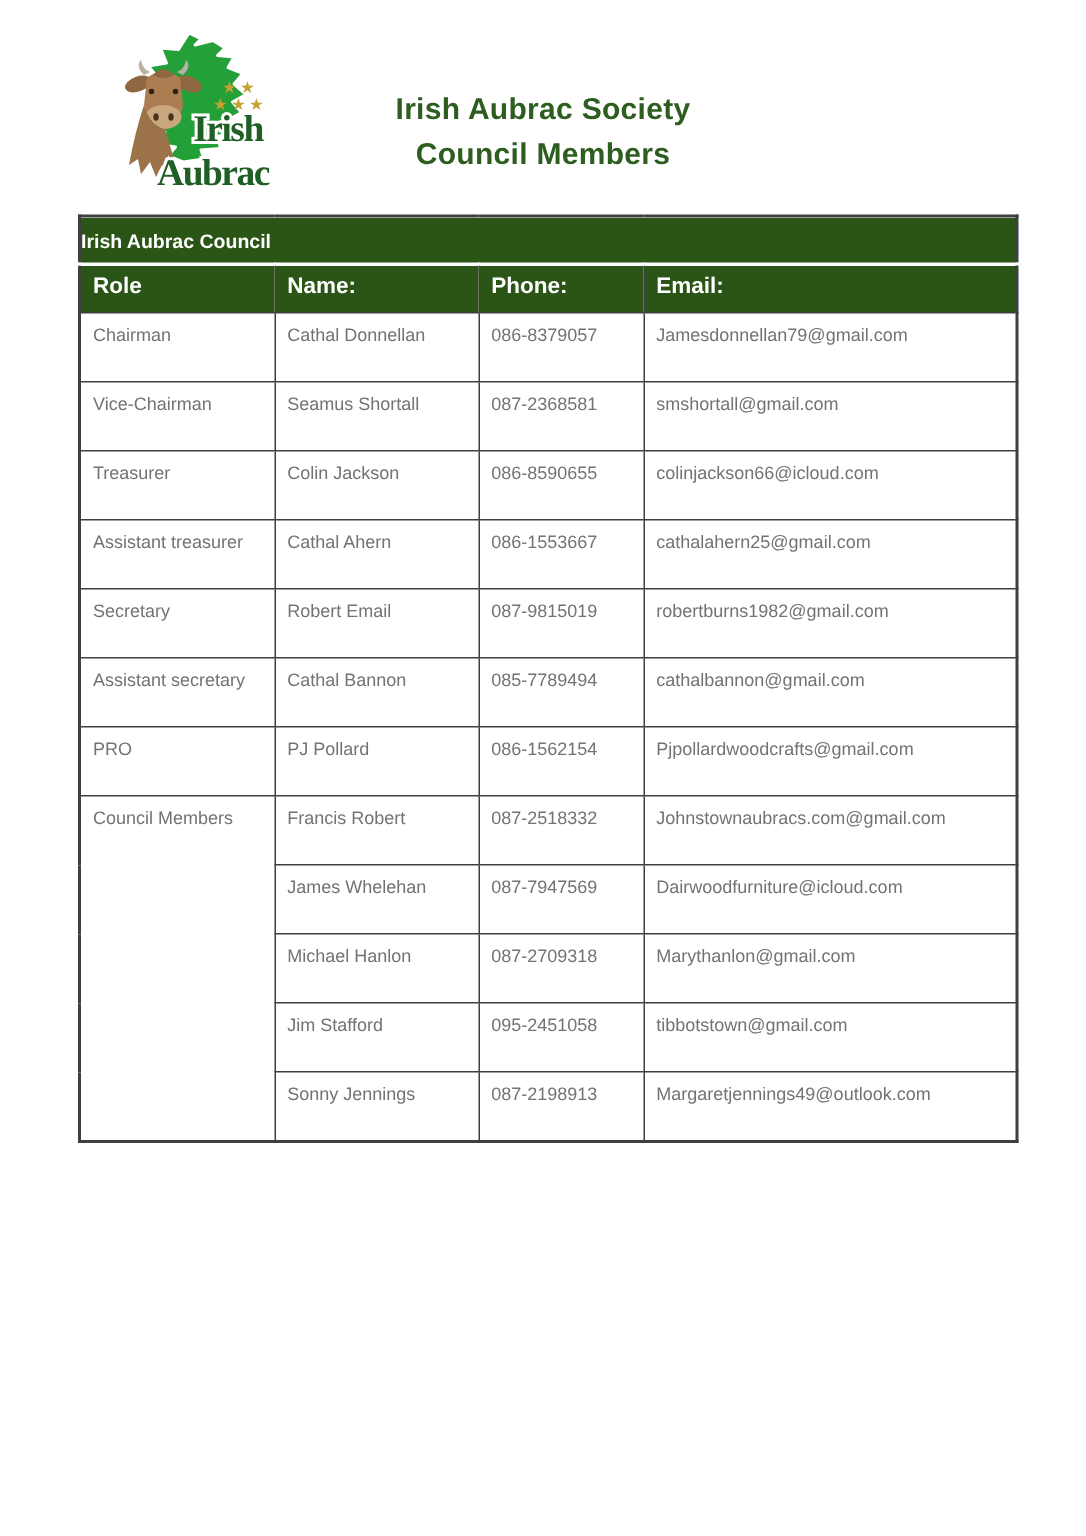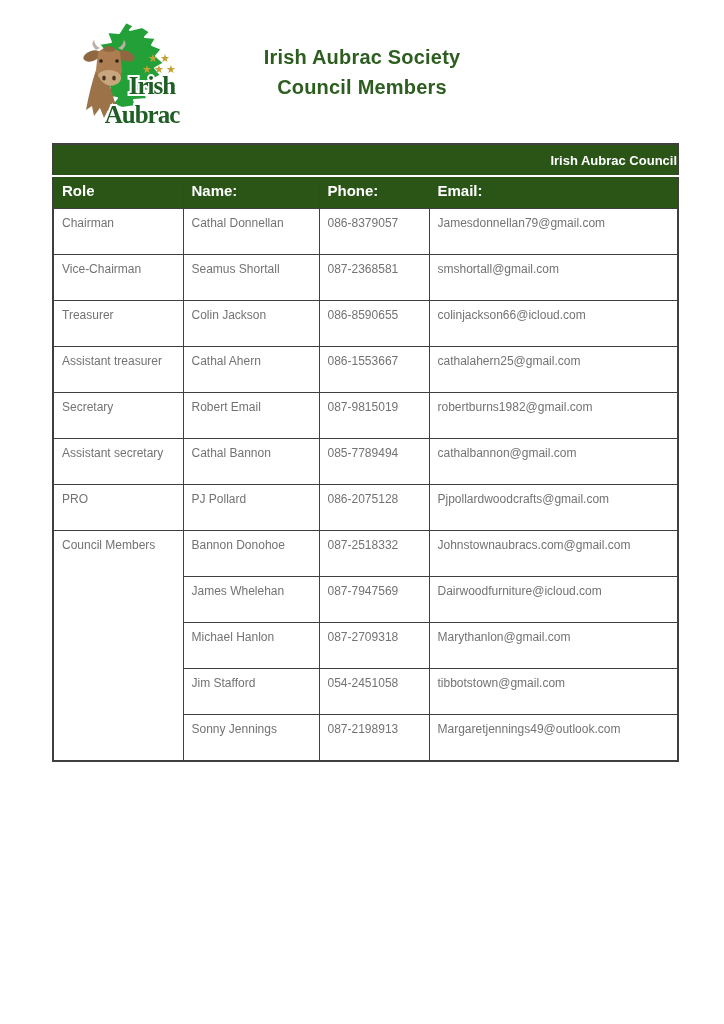--- a/index.html
+++ b/index.html
@@ -17,21 +17,21 @@
     position: absolute;
     left: 82px;
     top: 16px;
     width: 102px;
     height: 116px;
   }
   .title-block {
     position: absolute;
     left: 0;
     right: 0;
-    top: 42px;
+    top: 58px;
     text-align: center;
   }
   .title-line {
     font-size: 20px;
     line-height: 30px;
     font-weight: bold;
     color: #2d5e20;
     letter-spacing: 0.2px;
   }
 
@@ -55,21 +55,21 @@
     vertical-align: top;
     padding: 7px 8px 0 8px;
     overflow: hidden;
     white-space: nowrap;
   }
   tr.banner-row td {
     background: #2b5517;
     color: #ffffff;
     font-weight: bold;
     font-size: 13px;
-    text-align: right;
+    text-align: left;
     vertical-align: middle;
     height: 30px;
     padding: 0;
     border-bottom: 2px solid #ffffff;
   }
   tr.header-row th {
     background: #2b5517;
     color: #ffffff;
     font-weight: bold;
     font-size: 15px;
@@ -176,42 +176,42 @@
         </tr>
         <tr class="data-row">
           <td>Assistant secretary</td>
           <td>Cathal Bannon</td>
           <td>085-7789494</td>
           <td>cathalbannon@gmail.com</td>
         </tr>
         <tr class="data-row">
           <td>PRO</td>
           <td>PJ Pollard</td>
-          <td>086-2075128</td>
+          <td>086-1562154</td>
           <td>Pjpollardwoodcrafts@gmail.com</td>
         </tr>
         <tr class="data-row">
           <td rowspan="5">Council Members</td>
-          <td>Bannon Donohoe</td>
+          <td>Francis Robert</td>
           <td>087-2518332</td>
           <td>Johnstownaubracs.com@gmail.com</td>
         </tr>
         <tr class="data-row">
           <td>James Whelehan</td>
           <td>087-7947569</td>
           <td>Dairwoodfurniture@icloud.com</td>
         </tr>
         <tr class="data-row">
           <td>Michael Hanlon</td>
           <td>087-2709318</td>
           <td>Marythanlon@gmail.com</td>
         </tr>
         <tr class="data-row">
           <td>Jim Stafford</td>
-          <td>054-2451058</td>
+          <td>095-2451058</td>
           <td>tibbotstown@gmail.com</td>
         </tr>
         <tr class="data-row">
           <td>Sonny Jennings</td>
           <td>087-2198913</td>
           <td>Margaretjennings49@outlook.com</td>
         </tr>
       </tbody>
     </table>
   </div>

